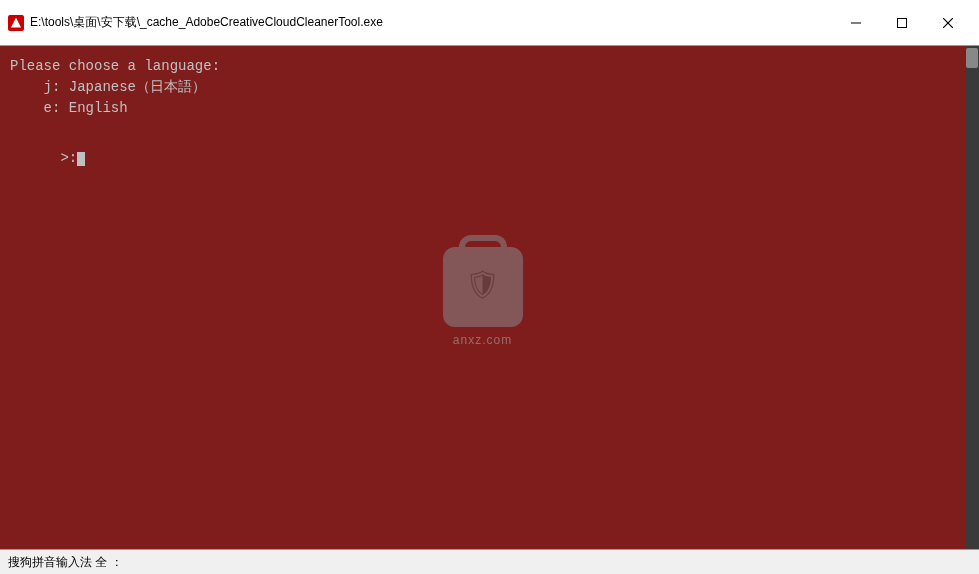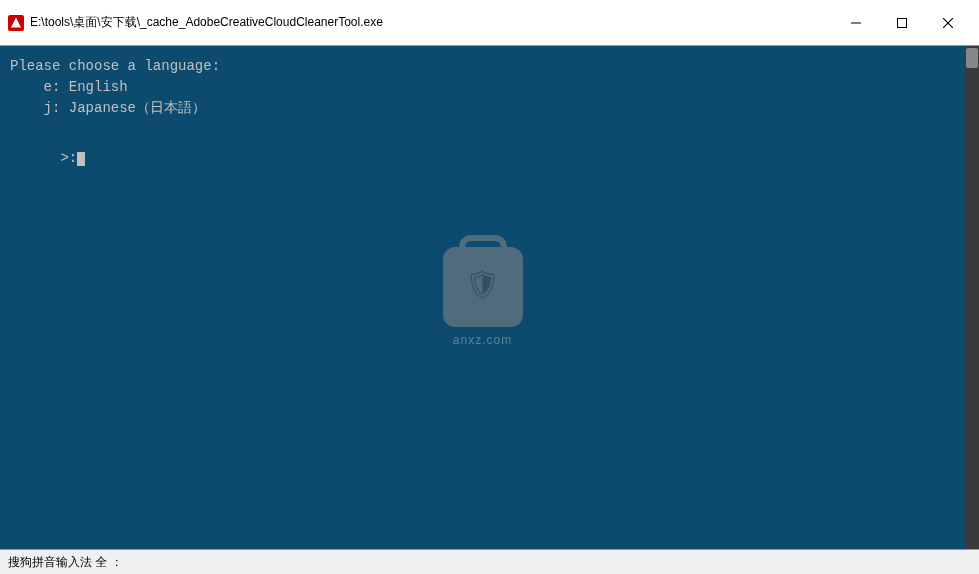--- a/index.html
+++ b/index.html
@@ -83,21 +83,21 @@
     .window-outer {
       display: flex;
       flex: 1;
       overflow: hidden;
       position: relative;
     }
 
     
     .console {
       flex: 1;
-      background: #0c4a6e;
+      background: #7f1d1d;
       color: #c0c0c0;
       font-family: 'Courier New', Courier, monospace;
       font-size: 14px;
       padding: 10px 10px;
       line-height: 1.5;
       overflow: hidden;
       position: relative;
     }
 
     .console-scrollbar {
@@ -235,22 +235,22 @@
     </button>
   </div>
 </div>
 
 <div class="window-outer">
 
   <div class="console">
     <div class="console-line"></div>
     <div class="console-line">Please choose a language:</div>
     <div class="console-line"></div>
+    <div class="console-line">    j: Japanese（日本語）</div>
     <div class="console-line">    e: English</div>
-    <div class="console-line">    j: Japanese（日本語）</div>
     <div class="console-line"></div>
     <div class="console-prompt">
       <span>&gt;:</span><span class="cursor"></span>
     </div>
 
     <div class="watermark">
       <div class="watermark-bag">
         <span class="watermark-shield">🛡</span>
       </div>
       <span class="watermark-subtext">anxz.com</span>

